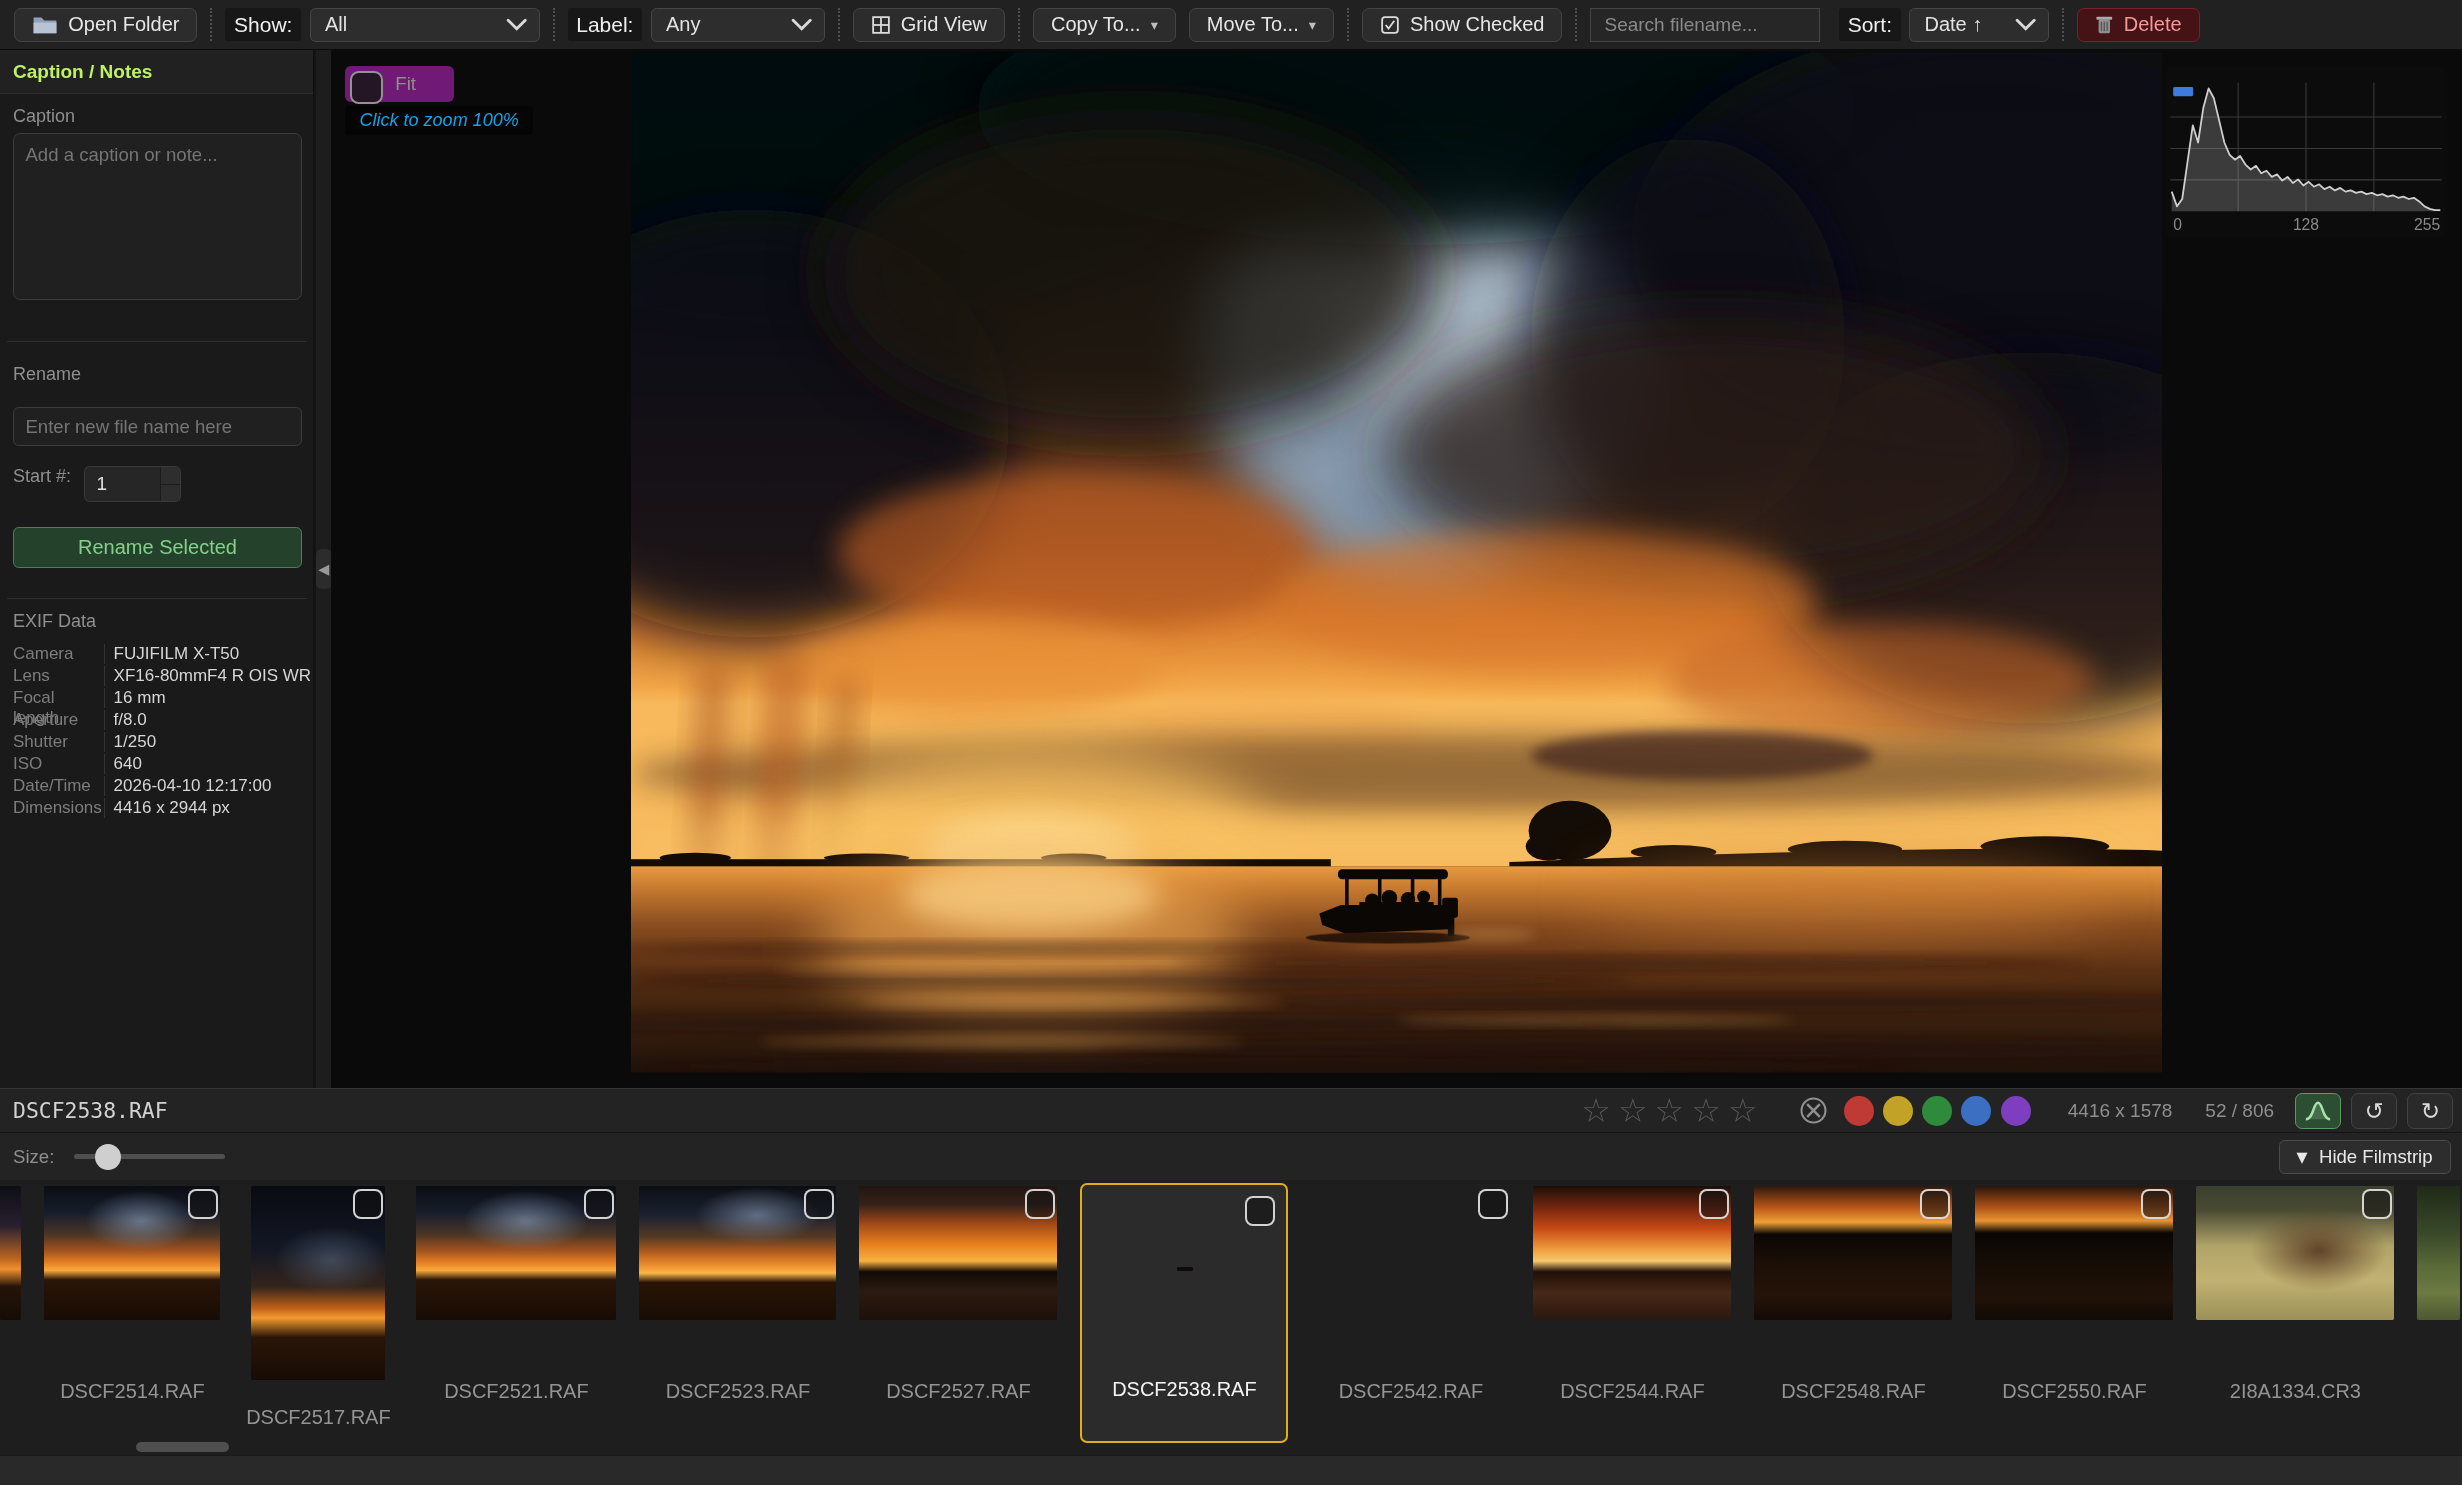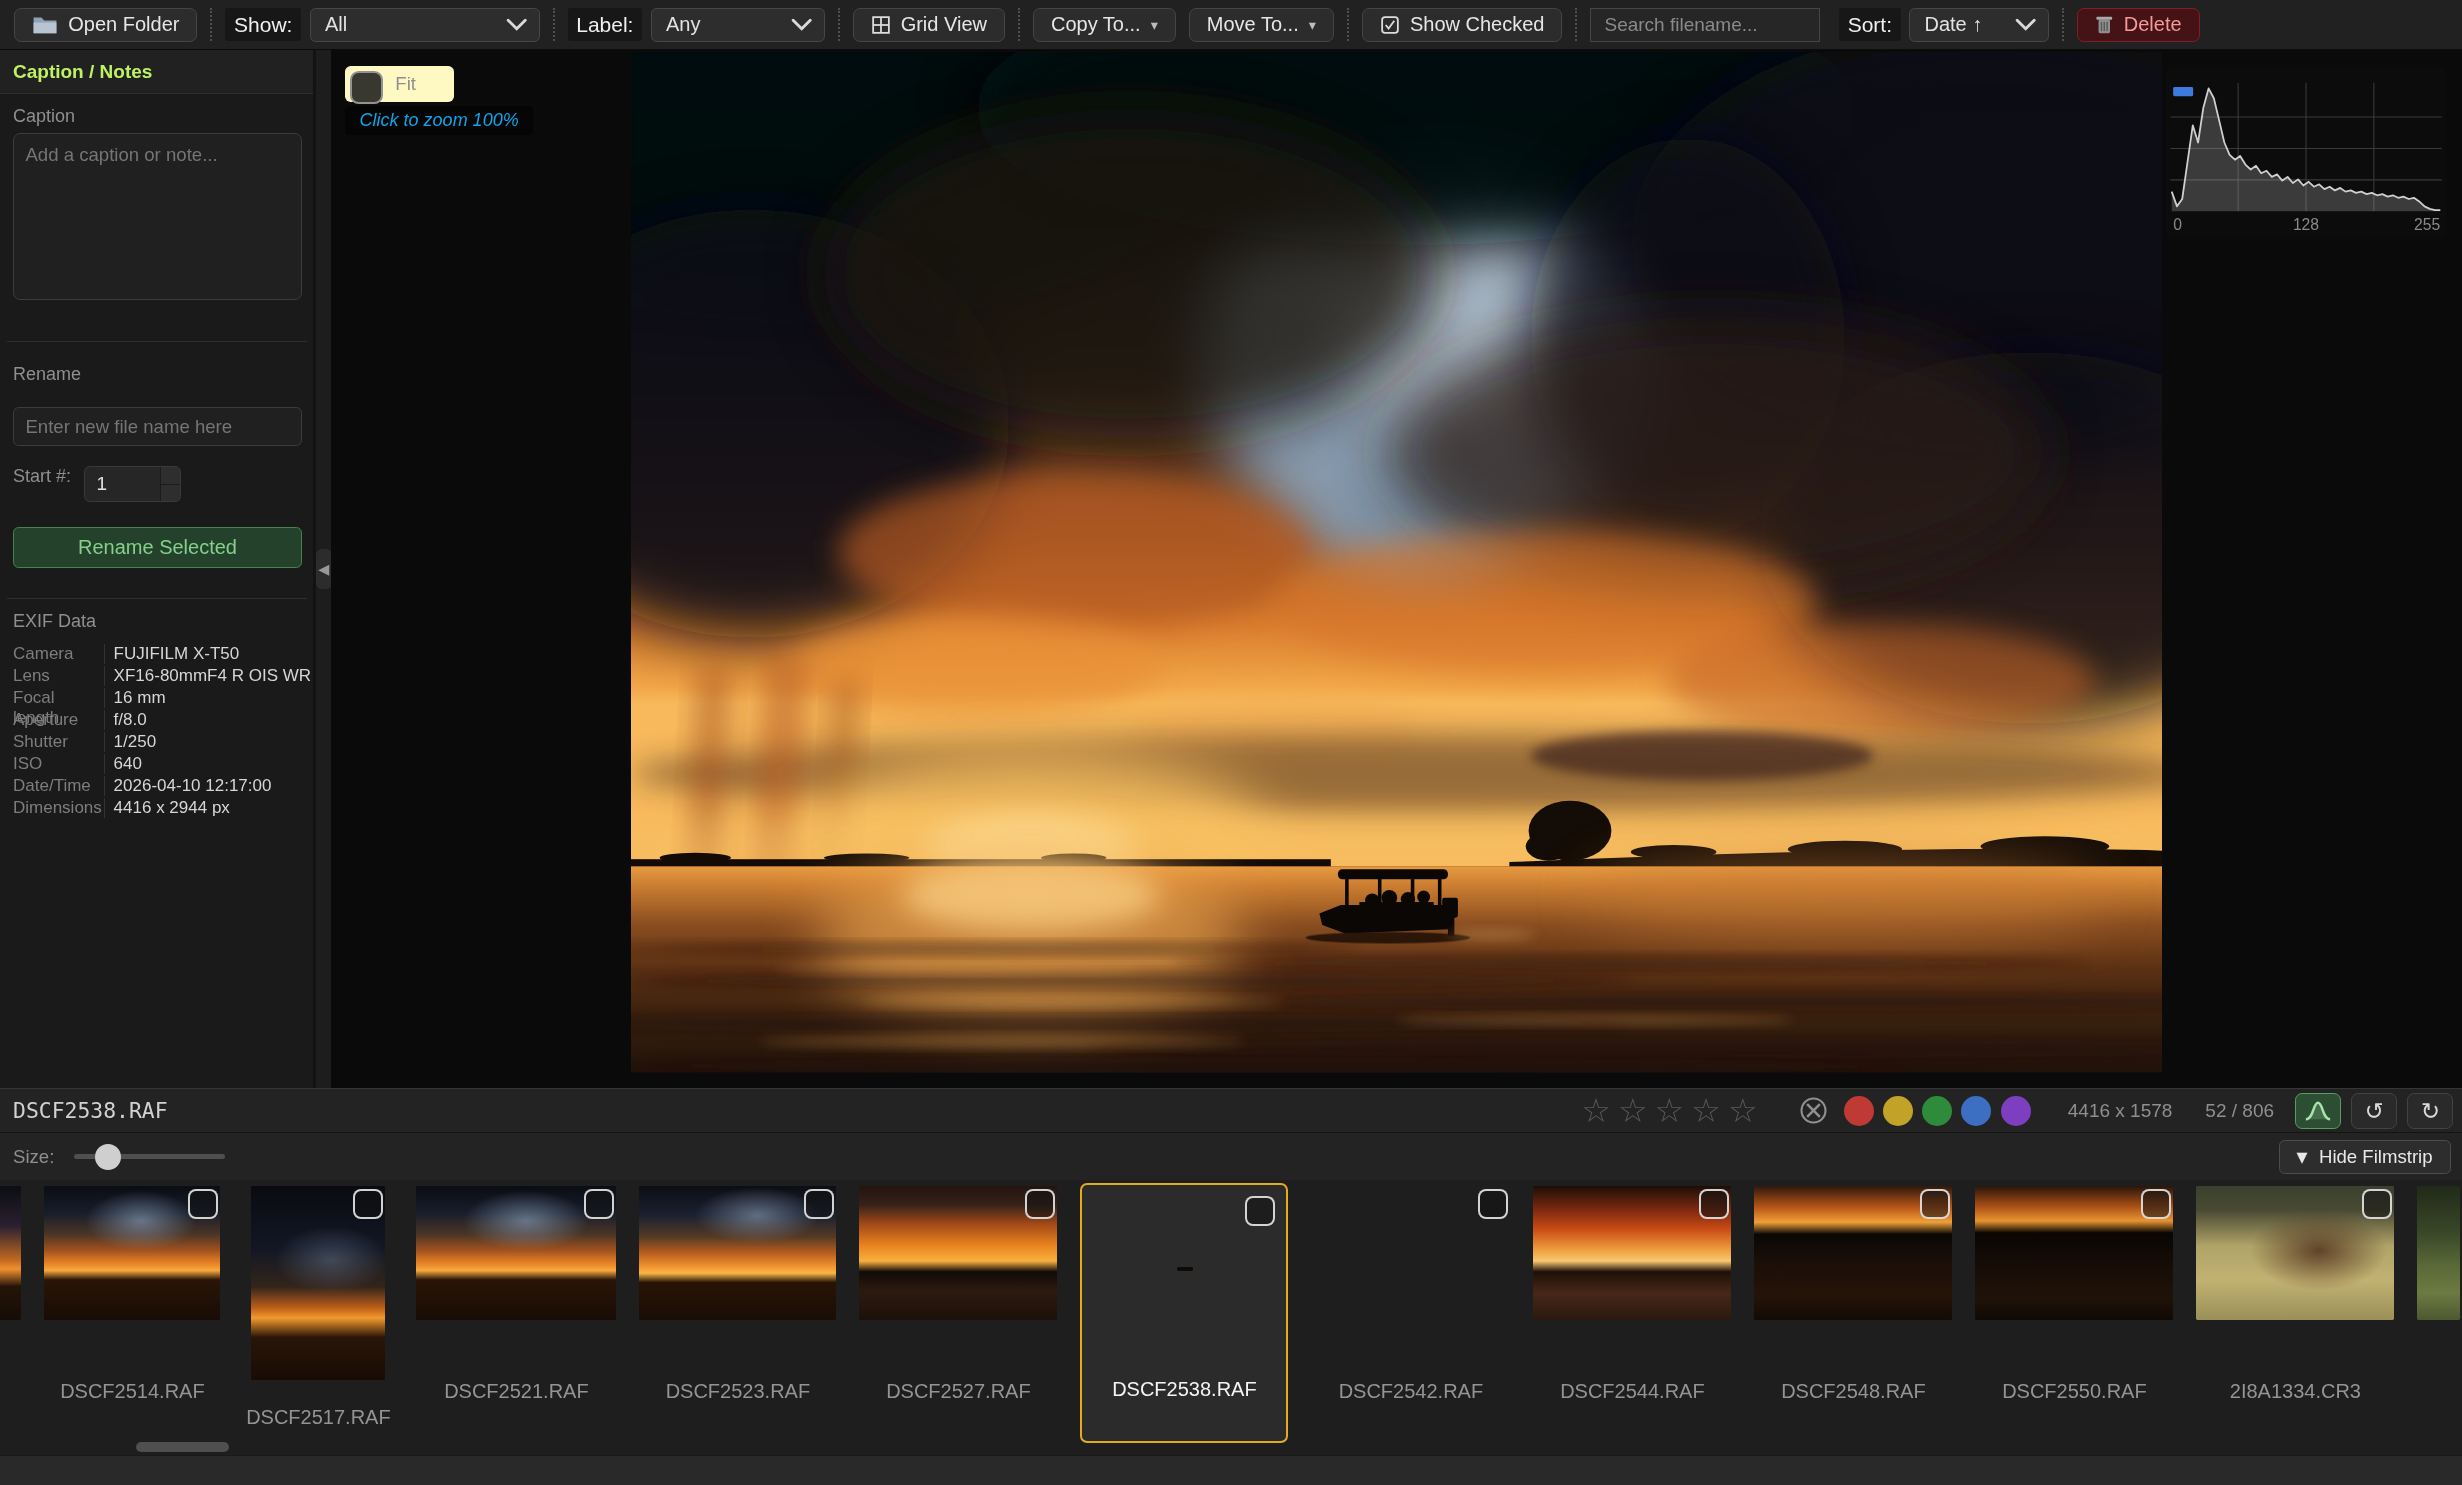--- a/index.html
+++ b/index.html
@@ -53,21 +53,21 @@
 
   
   .gutter { position:absolute; left:316px; top:50px; width:15.7px; height:1038px; background:#1d1d1d;
             display:flex; align-items:center; justify-content:center; }
   .collapse-handle { width:31px; height:40px; background:#2c2c2c; border-radius:5.7px; display:flex;
                      align-items:center; justify-content:center; color:#999; font-size:14.3px; }
 
   
   .viewer { position:absolute; left:331px; top:50px; width:2131px; height:1038px; background:#0a0a0a; overflow:hidden; }
   .photo { position:absolute; left:300px; top:2.1px; width:1531px; height:1021px; background:#000; }
-  .fit-badge { position:absolute; left:14.3px; top:15.7px; width:109px; height:36px; background:#fef9c3;
+  .fit-badge { position:absolute; left:14.3px; top:15.7px; width:109px; height:36px; background:#701a75;
                border-radius:5.7px; color:#8f8f8f; font-size:18.6px; display:flex; align-items:center; padding-left:50px; }
   .fit-checkbox { position:absolute; left:18.6px; top:21.4px; width:33px; height:33px; border:2.9px solid #929292;
                   border-radius:8.6px; background:rgba(22,22,22,.85); }
   .zoom-tooltip { position:absolute; left:14.3px; top:56px; height:28.6px; background:#050505; border-radius:4.3px;
                   color:#0ea5e9; font-size:18px; display:flex; align-items:center; padding:0 14.3px; white-space:nowrap;font-style:italic; }
   .hist-panel { position:absolute; right:15.7px; top:17px; width:280px; height:170px; background:rgba(13,13,13,.92);
                 border-radius:4.3px; }
   .hist-tick { fill:#8a8a8a; font-size:22px; font-family:"Liberation Sans",sans-serif; }
 
   

